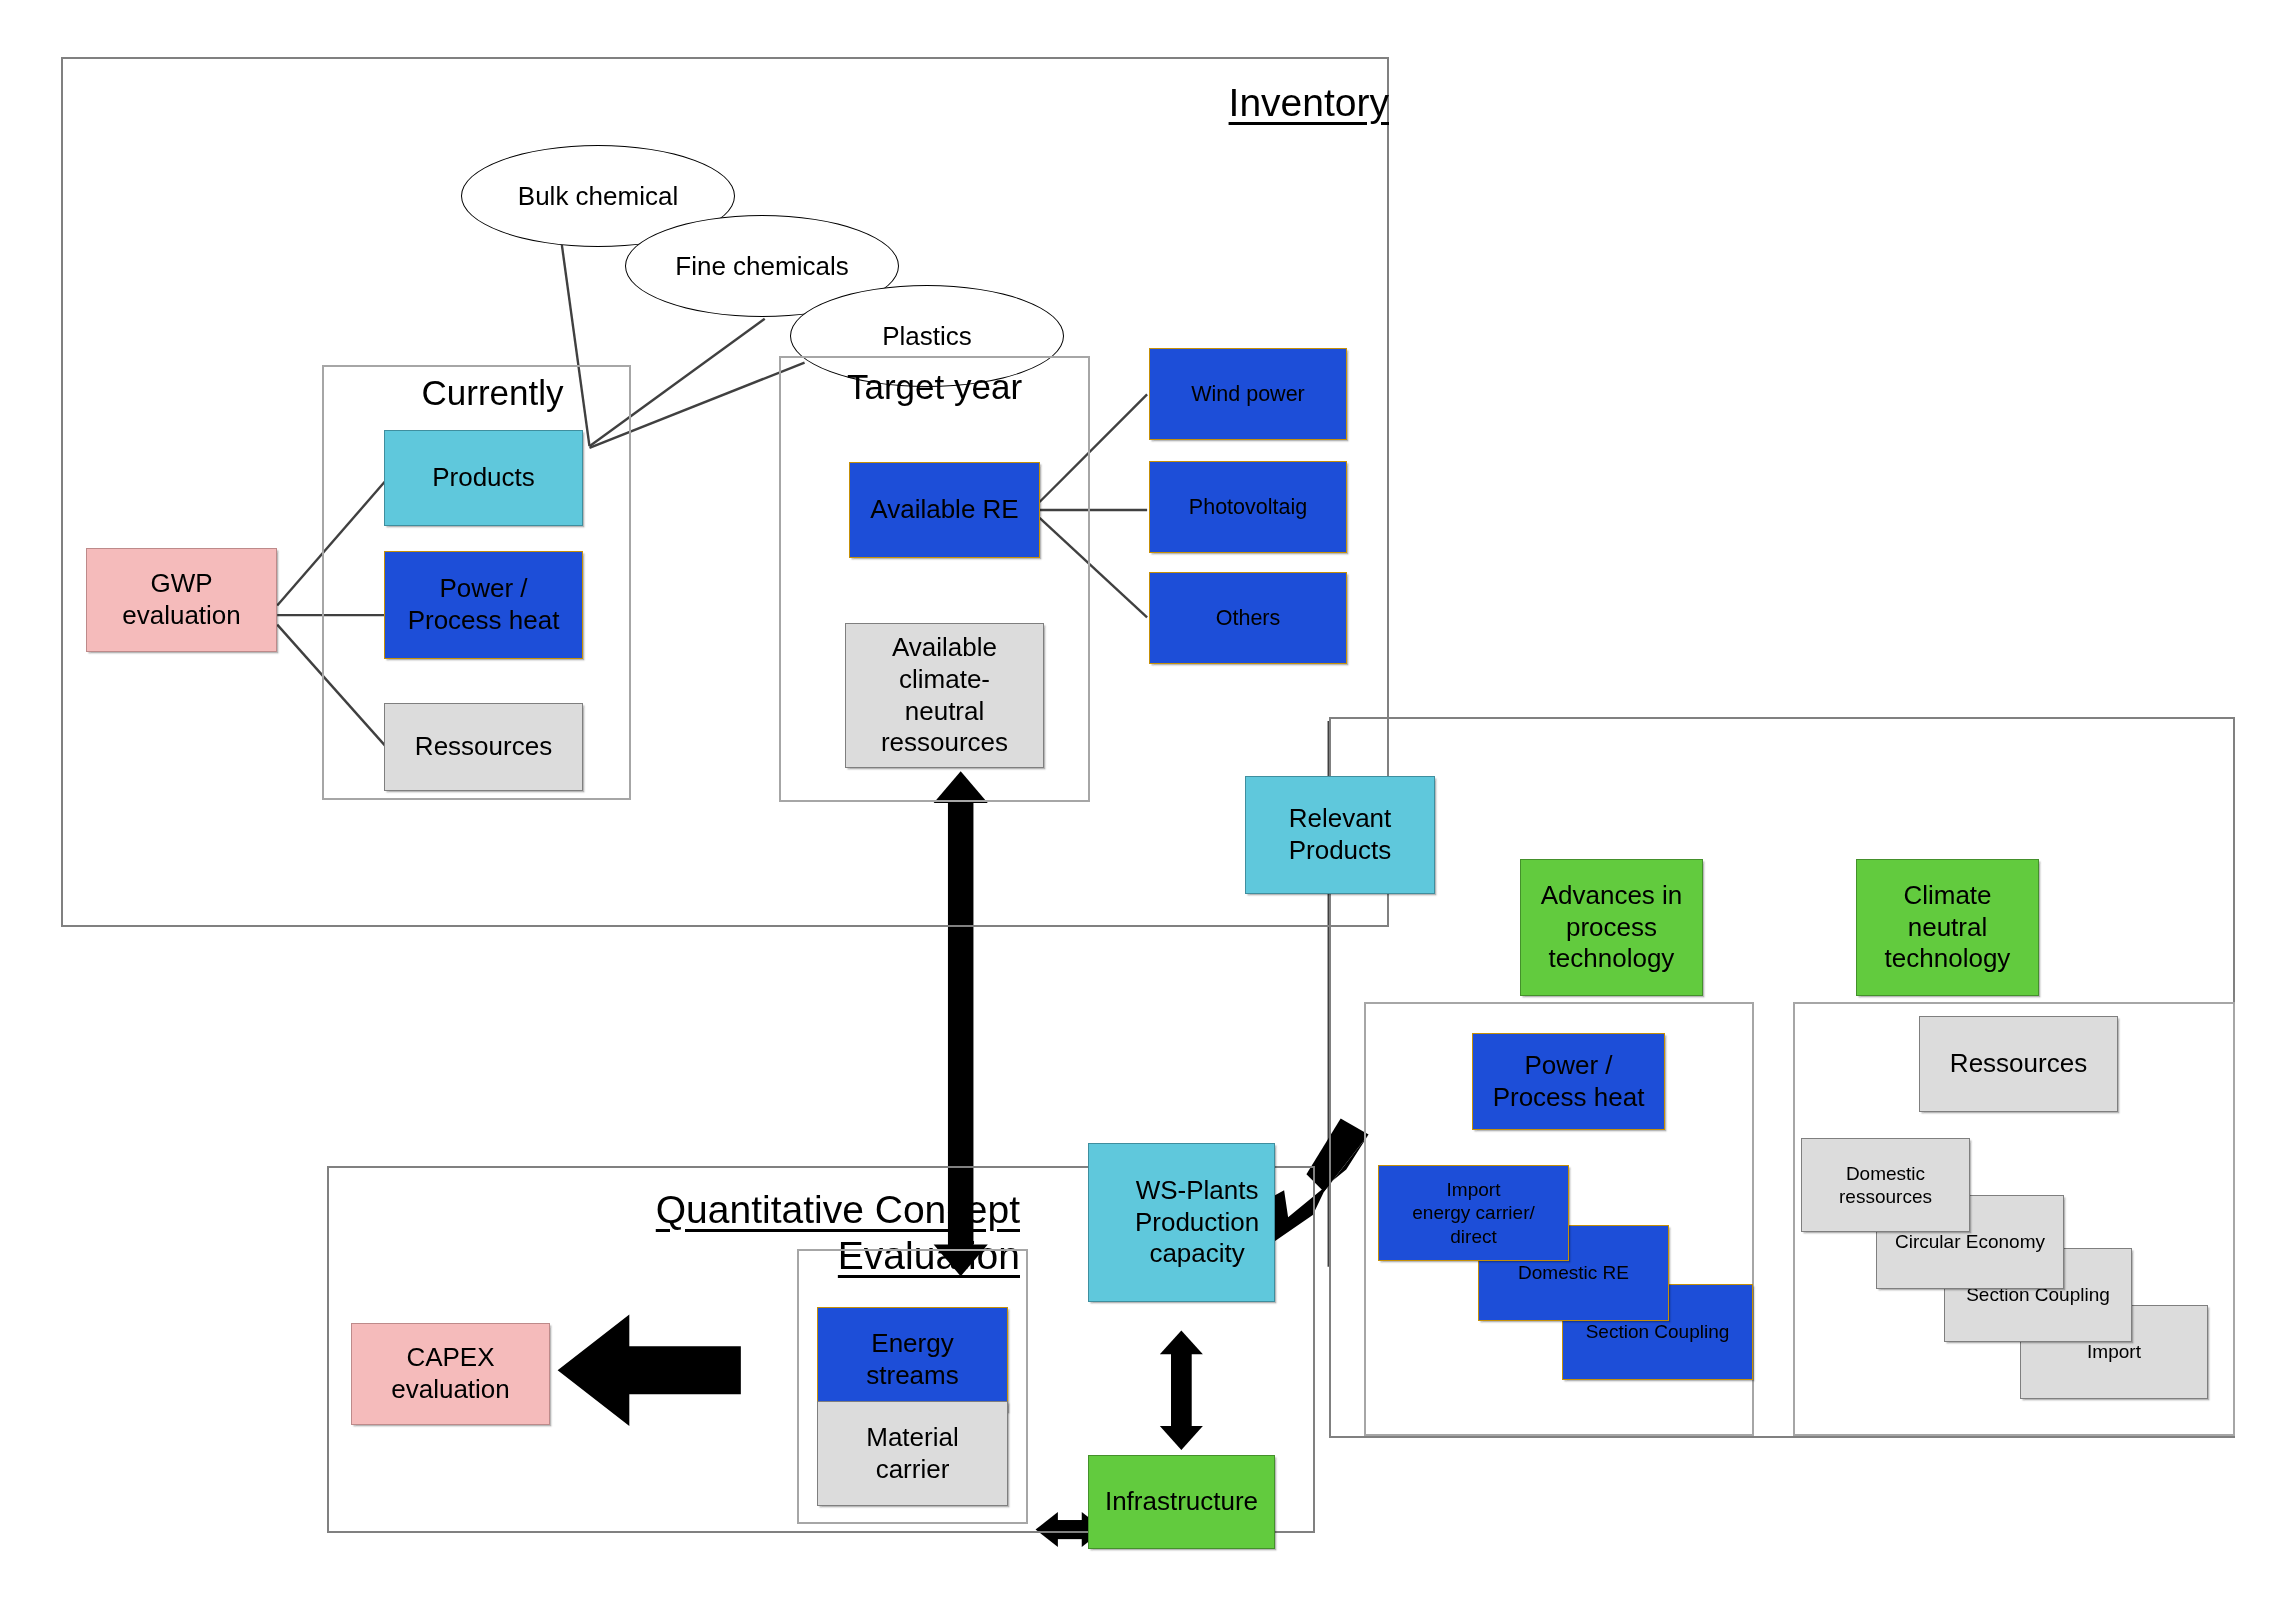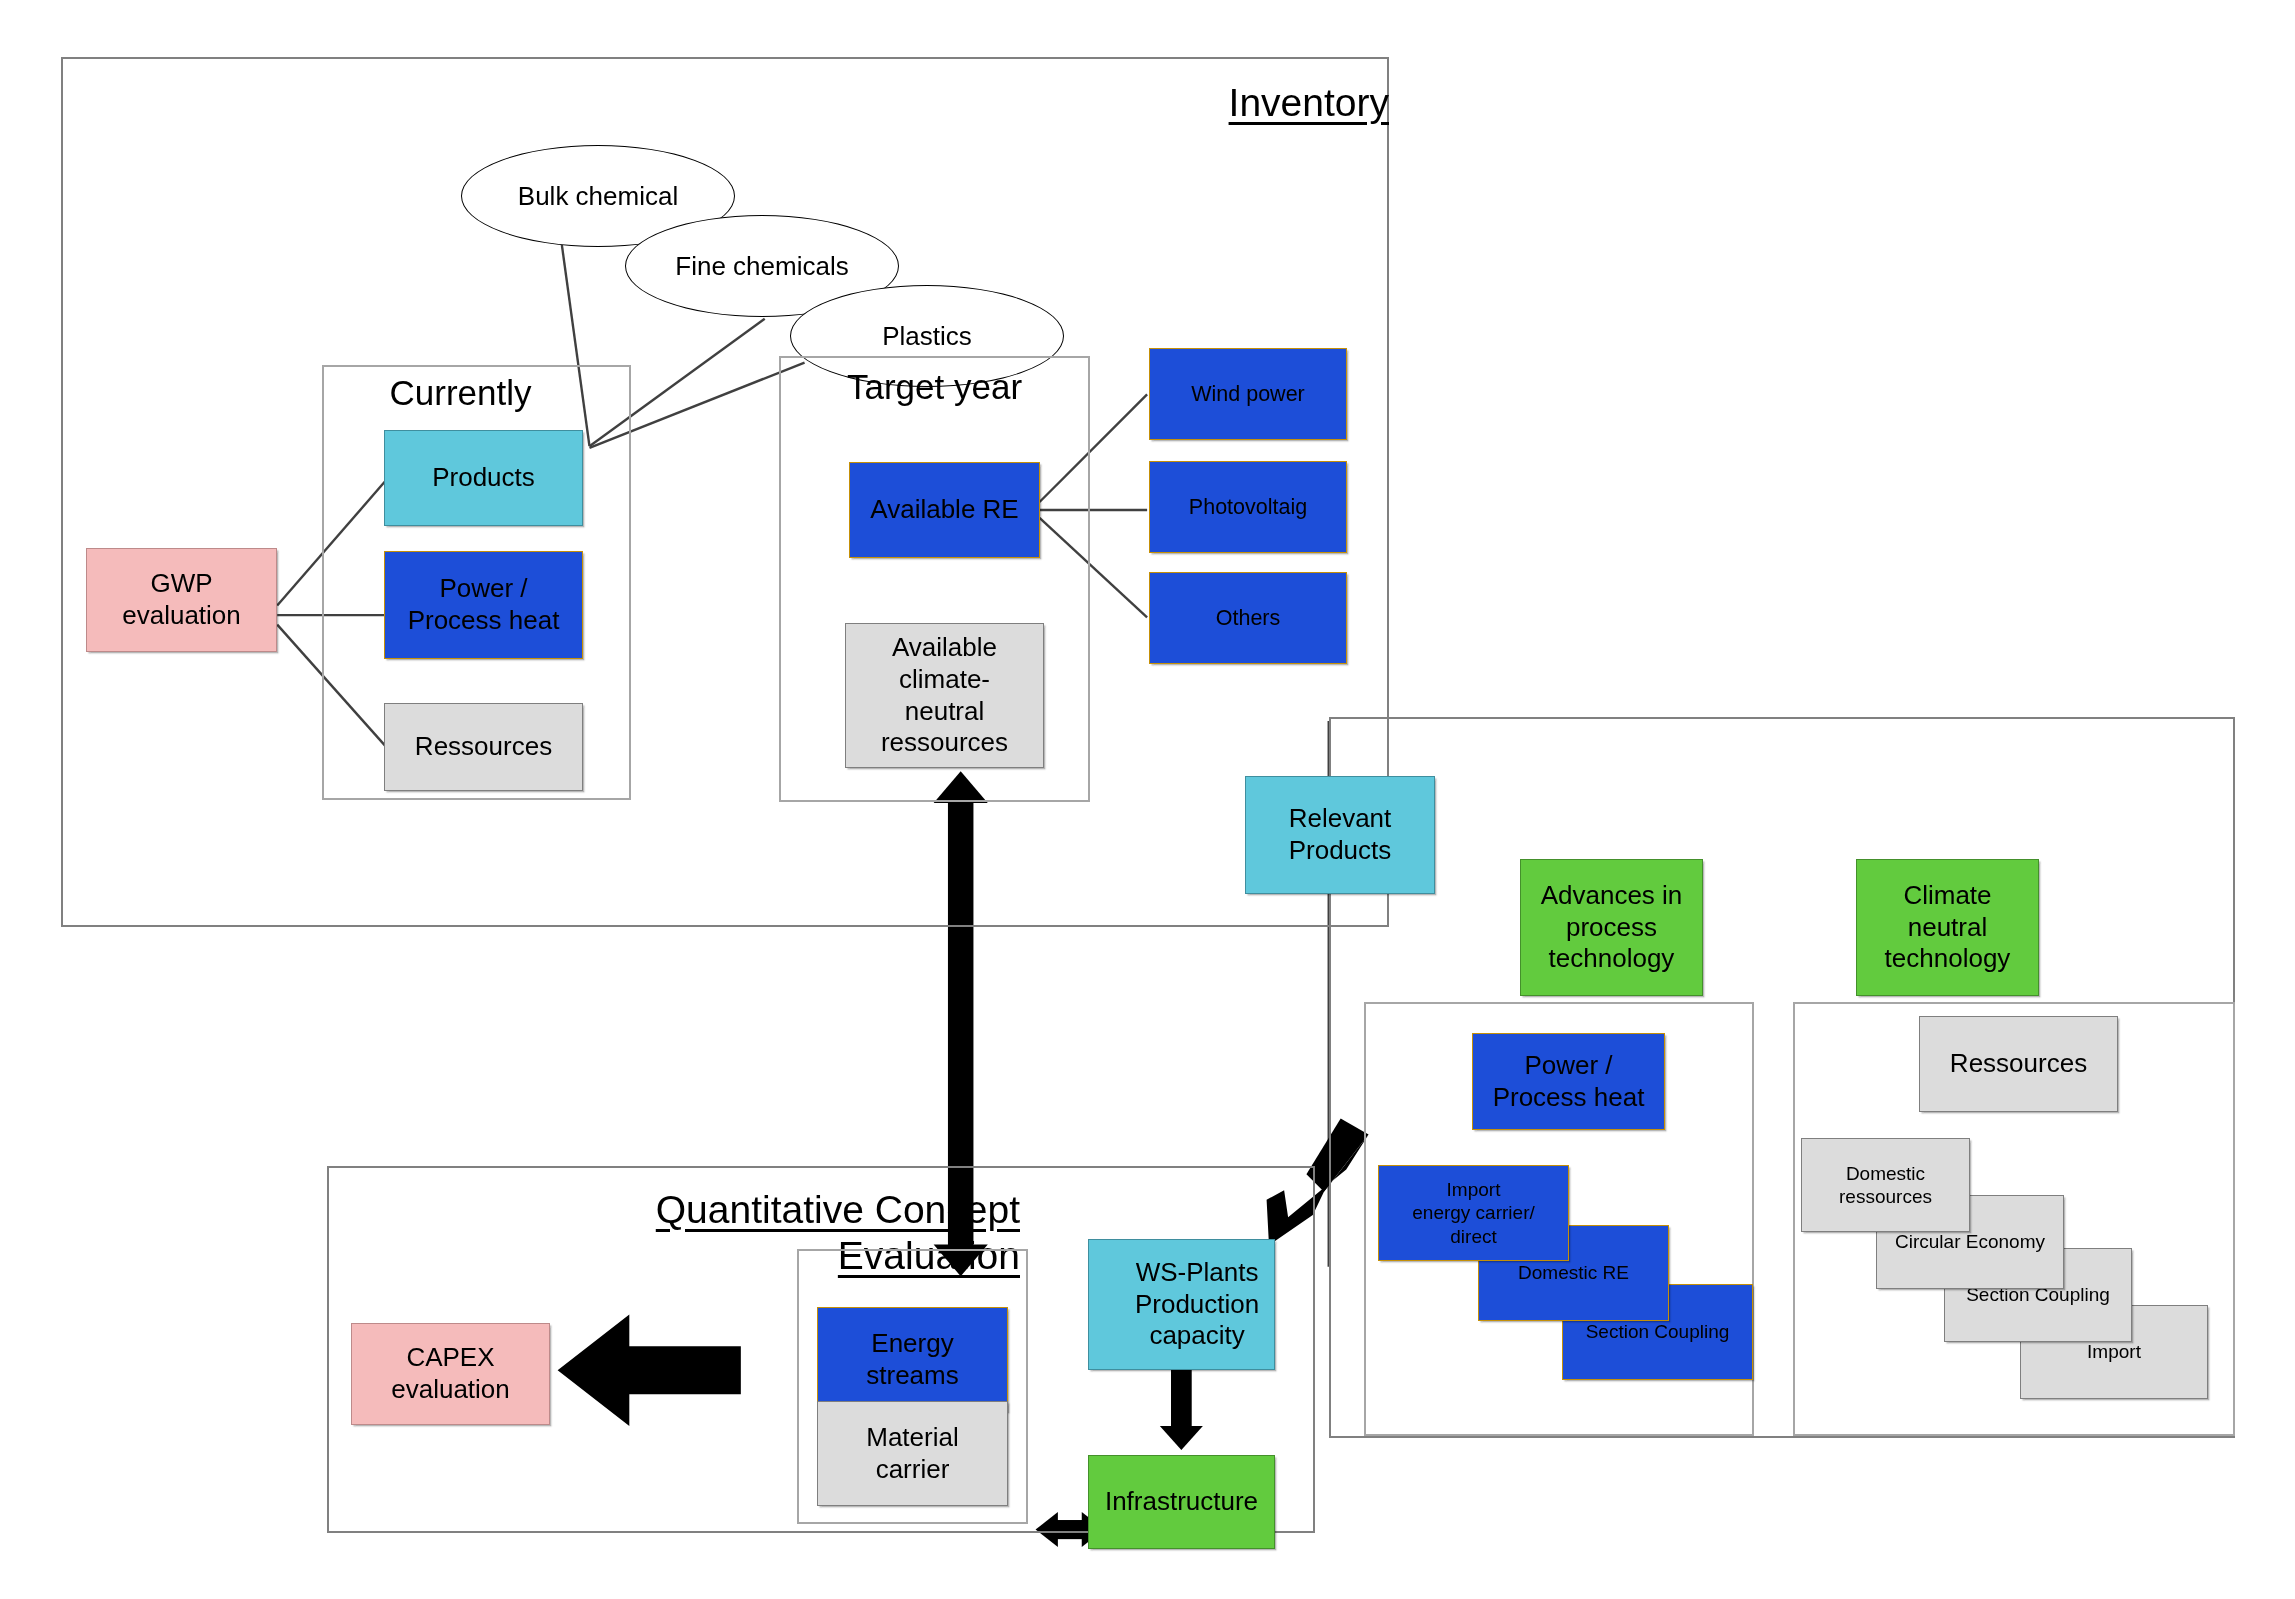--- a/index.html
+++ b/index.html
@@ -174,21 +174,21 @@
     <span>Bulk chemical</span>
   </div>
   <div class="ellipse" style="left:625px; top:215px; width:274px; height:102px;">
     <span>Fine chemicals</span>
   </div>
   <div class="ellipse" style="left:790px; top:285px; width:274px; height:102px;">
     <span>Plastics</span>
   </div>
 
   <div class="subpanel" style="left:322px; top:365px; width:309px; height:435px;"></div>
-  <div class="group-title" style="left:322px; top:373px; width:277px;">Currently</div>
+  <div class="group-title" style="left:322px; top:373px; width:277px;padding-left:32px;">Currently</div>
 
   <div class="node cyan" style="left:384px; top:430px; width:199px; height:96px;">Products</div>
   <div class="node orange" style="left:384px; top:551px; width:199px; height:108px;">Power /
 Process heat</div>
   <div class="node grey" style="left:384px; top:703px; width:199px; height:88px;">Ressources</div>
 
   <div class="node pink" style="left:86px; top:548px; width:191px; height:104px;">GWP
 evaluation</div>
 
   <div class="subpanel" style="left:779px; top:356px; width:311px; height:446px;"></div>
@@ -239,19 +239,19 @@
 
   <div class="node pink" style="left:351px; top:1323px; width:199px; height:102px;">CAPEX
 evaluation</div>
 
   <div class="subpanel" style="left:797px; top:1249px; width:231px; height:275px;"></div>
   <div class="node orange" style="left:817px; top:1279px; width:191px; height:105px;margin-top:28px;">Energy
 streams</div>
   <div class="node grey" style="left:817px; top:1401px; width:191px; height:105px;">Material
 carrier</div>
 
-  <div class="node cyan" style="left:1088px; top:1239px; width:187px; height:131px;padding-left:36px;">WS-Plants
+  <div class="node cyan" style="left:1088px; top:1143px; width:187px; height:159px;padding-left:36px;">WS-Plants
 Production
 capacity</div>
   <div class="node green" style="left:1088px; top:1434px; width:187px; height:94px;">Infrastructure</div>
 
 </div>
 
 
 </body></html>

